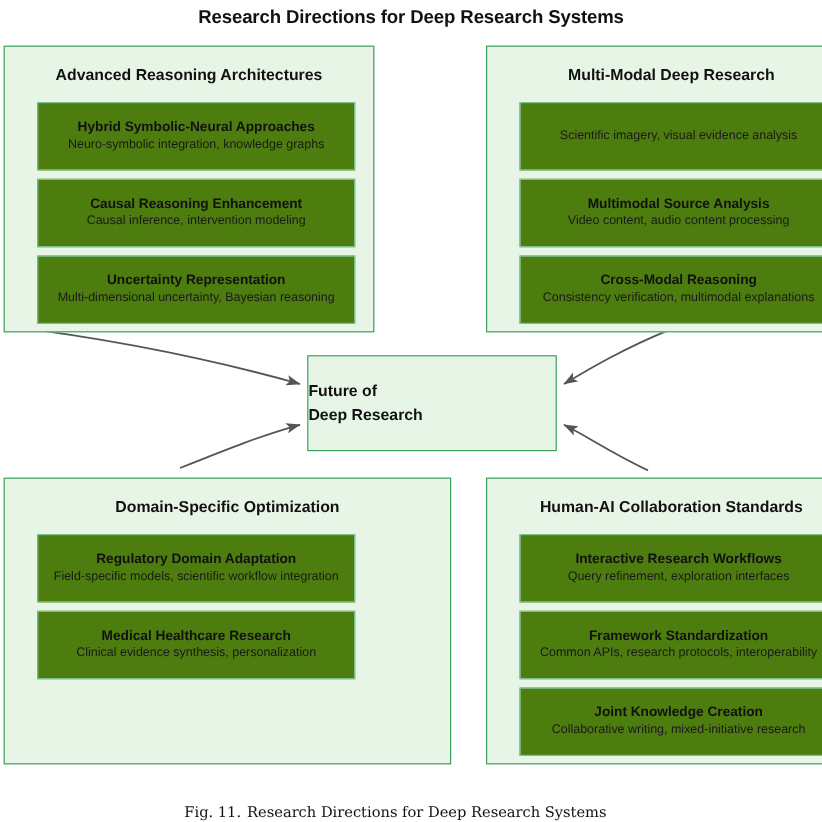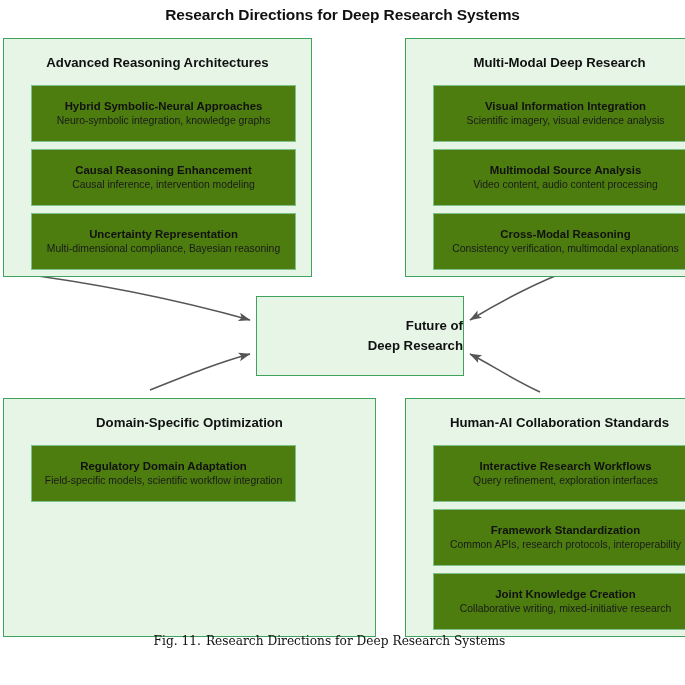--- a/index.html
+++ b/index.html
@@ -110,36 +110,36 @@
     position: absolute;
     left: 256px;
     top: 296px;
     width: 208px;
     height: 80px;
     background: #e7f5e7;
     border: 1.8px solid #3ea35c;
     box-sizing: border-box;
     display: flex;
     flex-direction: column;
-    align-items: flex-end;
+    align-items: flex-start;
     justify-content: center;
   }
   .center-line {
     font-size: 13.2px;
     font-weight: bold;
     color: #111111;
     line-height: 1.55;
     white-space: nowrap;
   }
 
   
   .caption {
     position: absolute;
     left: 0;
-    top: 634px;
+    top: 670px;
     width: 659px;
     text-align: center;
     font-family: "DejaVu Serif", serif;
     font-size: 12.2px;
     color: #111111;
   }
   .caption .cap-label { margin-right: 5px; }
 </style>
 </head>
 <body>
@@ -168,49 +168,52 @@
       <div class="item">
         <div class="item-title">Hybrid Symbolic-Neural Approaches</div>
         <div class="item-sub">Neuro-symbolic integration, knowledge graphs</div>
       </div>
       <div class="item">
         <div class="item-title">Causal Reasoning Enhancement</div>
         <div class="item-sub">Causal inference, intervention modeling</div>
       </div>
       <div class="item">
         <div class="item-title">Uncertainty Representation</div>
-        <div class="item-sub">Multi-dimensional compliance, Bayesian reasoning</div>
+        <div class="item-sub">Multi-dimensional uncertainty, Bayesian reasoning</div>
       </div>
     </div>
   </div>
 
   <div class="cluster top-right">
     <div class="cluster-title">Multi-Modal Deep Research</div>
     <div class="items">
       <div class="item">
-        <div class="item-title">Visual Information Integration</div>
         <div class="item-sub">Scientific imagery, visual evidence analysis</div>
       </div>
       <div class="item">
         <div class="item-title">Multimodal Source Analysis</div>
         <div class="item-sub">Video content, audio content processing</div>
       </div>
       <div class="item">
         <div class="item-title">Cross-Modal Reasoning</div>
         <div class="item-sub">Consistency verification, multimodal explanations</div>
       </div>
     </div>
   </div>
 
   <div class="cluster bottom-left">
     <div class="cluster-title">Domain-Specific Optimization</div>
     <div class="items">
       <div class="item">
         <div class="item-title">Regulatory Domain Adaptation</div>
         <div class="item-sub">Field-specific models, scientific workflow integration</div>
+      </div>
+      <div class="item">
+        <div class="item-title">Medical Healthcare Research</div>
+        <div class="item-sub">Clinical evidence synthesis, personalization</div>
       </div>
     </div>
   </div>
 
   <div class="cluster bottom-right">
     <div class="cluster-title">Human-AI Collaboration Standards</div>
     <div class="items">
       <div class="item">
         <div class="item-title">Interactive Research Workflows</div>
         <div class="item-sub">Query refinement, exploration interfaces</div>

